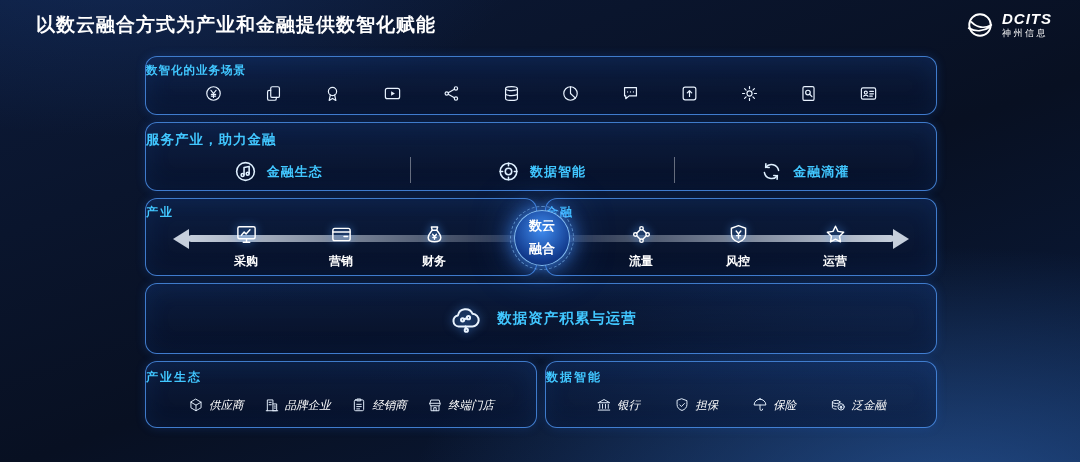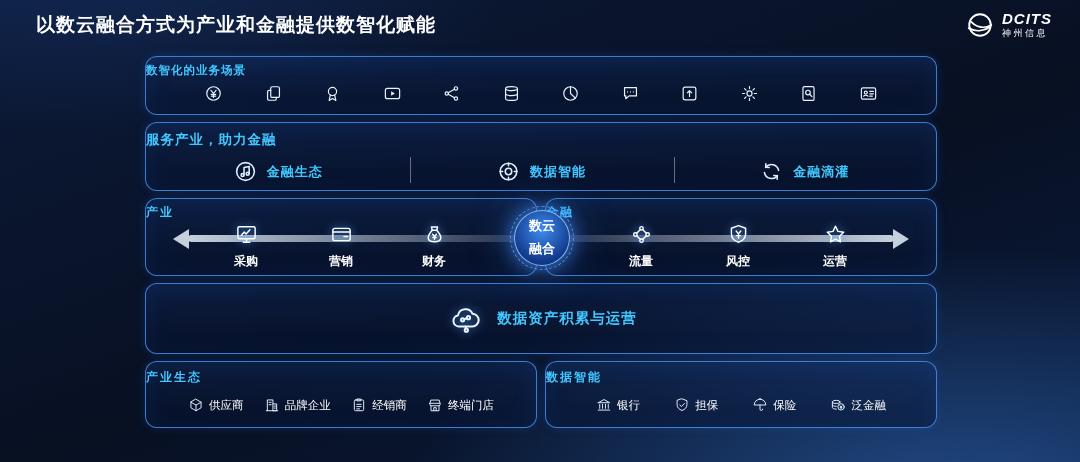--- a/index.html
+++ b/index.html
@@ -71,21 +71,21 @@
   .asset-content .ico { width:40px; height:32px; color:#eaf4ff; filter:drop-shadow(0 0 5px rgba(80,160,255,.7)); }
   .asset-label { color:#41c7ff; font-size:14.5px; font-weight:700; letter-spacing:1px; }
 
   .eco-wrap { position:absolute; left:145px; top:361px; width:792px; height:67px; }
   .eco-panel { position:absolute; top:0; height:67px; }
   .eco-panel.industry { left:0; width:392px; }
   .eco-panel.finance { right:0; width:392px; }
   .eco-title { font-size:12px; padding-top:7px; letter-spacing:2px; }
   .eco-row { display:flex; justify-content:space-between; align-items:center; padding:11px 42px 0; }
   .eco-panel.finance .eco-row { padding:11px 50px 0; }
-  .eco-item { display:flex; align-items:center; gap:5px; }
+  .eco-item { display:flex; align-items:center; gap:5px;font-style:italic; }
   .eco-item .ico { width:16px; height:16px; color:#dfeaf8; }
   .eco-label { font-size:11.5px; color:#fff; }
 </style>
 </head>
 <body>
 
 <svg aria-hidden="true" style="position:absolute;width:0;height:0;overflow:hidden">
   <defs>
     <symbol id="sym-coin" viewBox="0 0 24 24">
         <circle cx="12" cy="12" r="8.5"></circle>

